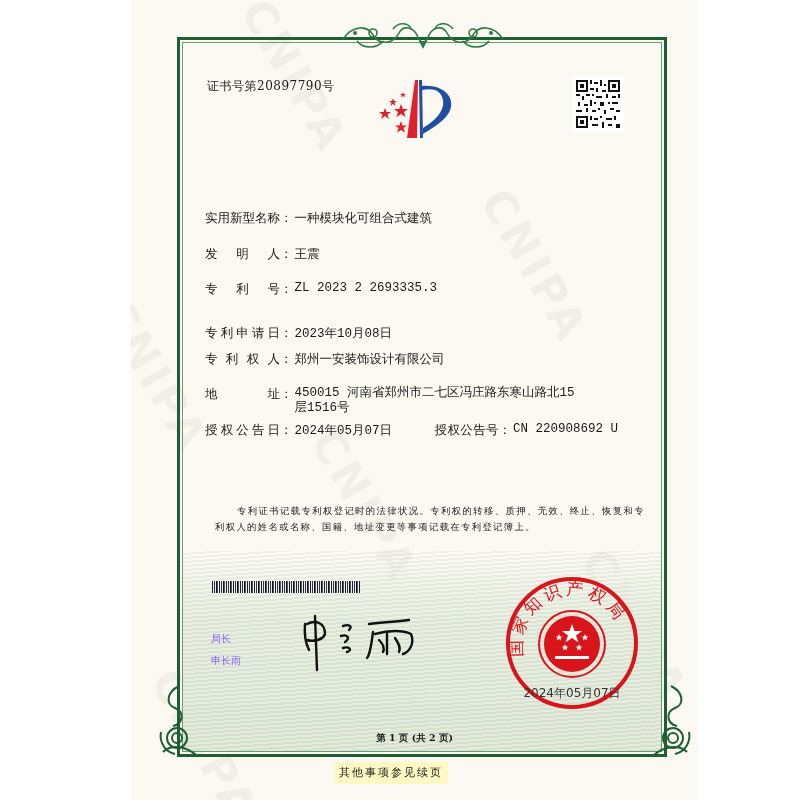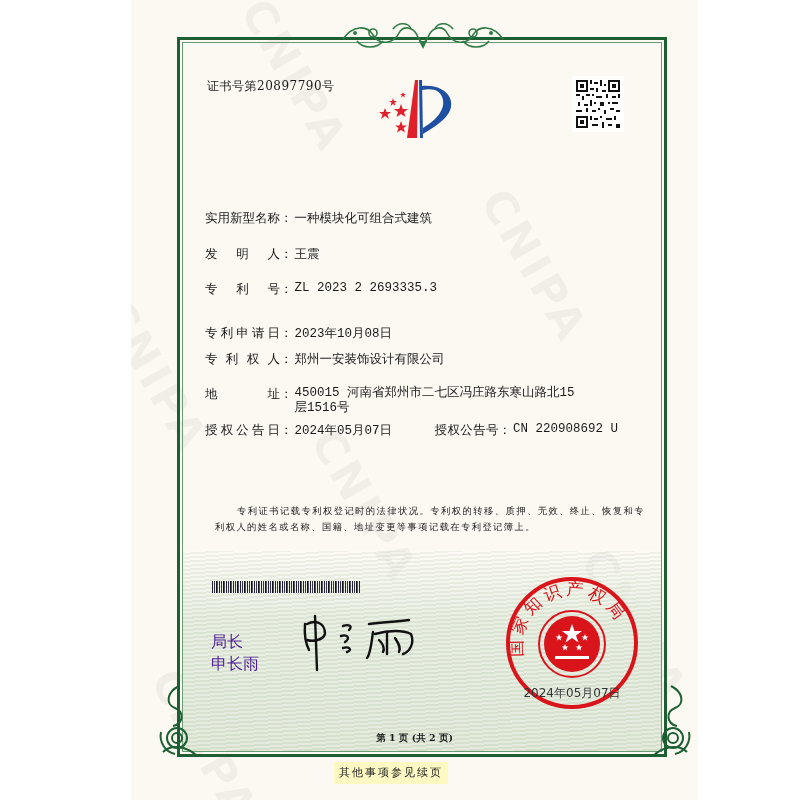--- a/index.html
+++ b/index.html
@@ -63,21 +63,21 @@
   .para {
     position: absolute; left: 84px; width: 430px; font-size: 9.3px; line-height: 16px;
     letter-spacing: 1.4px; text-indent: 22px; text-align: justify;
   }
 
   .barcode {
     position: absolute; left: 81px; top: 581px; width: 149px; height: 12px;
     background: repeating-linear-gradient(90deg, #223 0 1px, transparent 1px 2px, #334 2px 3px, transparent 3px 4px, #112 4px 5px, #556 5px 6px, transparent 6px 7px);
   }
   .director {
-    position: absolute; left: 80px; font-family: "DejaVu Sans", sans-serif; font-size: 16px; color: #4c1d95;
+    position: absolute; left: 80px; font-family: "DejaVu Sans", sans-serif; font-size: 10px; color: #8b5cf6;
   }
   .signature { position: absolute; left: 168px; top: 612px; width: 125px; height: 60px; }
   .seal { position: absolute; left: 372px; top: 574px; width: 138px; height: 138px; }
 
   .page-num {
     position: absolute; left: 0; width: 100%; top: 732px; text-align: center; font-size: 9.5px; font-weight: bold;
   }
   .continue-note {
     position: absolute; left: 203px; top: 762px; width: 114px; height: 22px; background: #fef9c3;
     font-size: 11px; letter-spacing: 2px; text-align: center; line-height: 22px;

